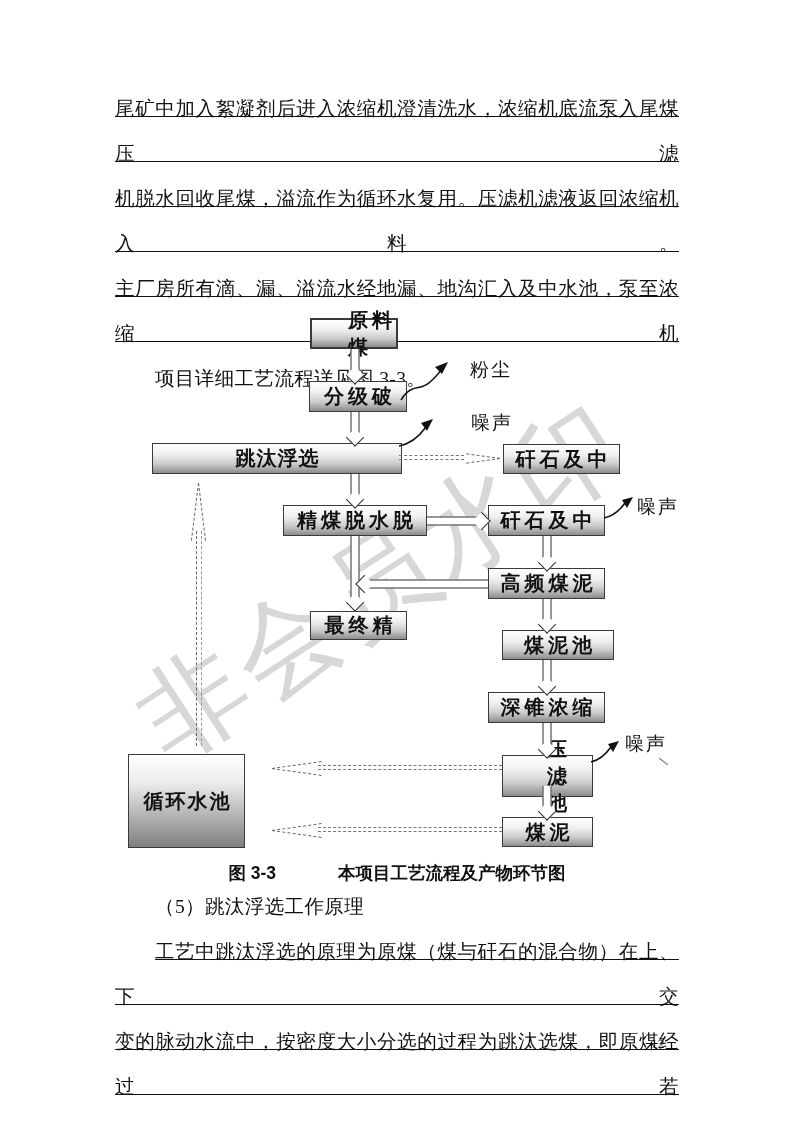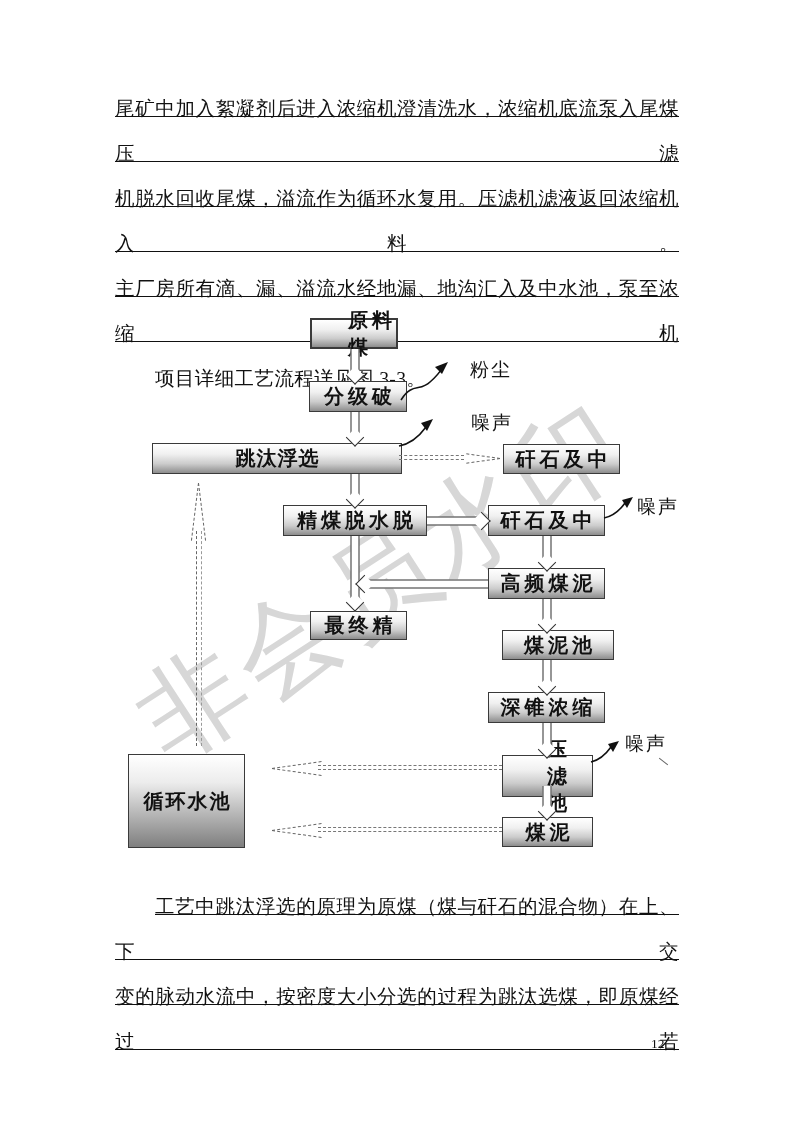--- a/index.html
+++ b/index.html
@@ -206,20 +206,25 @@
     </svg>
 
     <div class="flabel" style="left:470px;top:357px;">粉尘</div>
     <div class="flabel" style="left:471px;top:410px;">噪声</div>
     <div class="flabel" style="left:637px;top:494px;">噪声</div>
     <div class="flabel" style="left:625px;top:731px;">噪声</div>
 
     <div class="stray"></div>
   </div>
 
+  <div class="caption">
+    <span class="cl">图 3-3</span>
+    <span>本项目工艺流程及产物环节图</span>
+  </div>
 
   <div class="section">
+    <div class="ind">（5）跳汰浮选工作原理</div>
     <div class="jline ind">工艺中跳汰浮选的原理为原煤（煤与矸石的混合物）在上、下交</div>
     <div class="jline">变的脉动水流中，按密度大小分选的过程为跳汰选煤，即原煤经过若</div>
   </div>
 
   <div class="pagenum">12</div>
 </div>
 
 </body></html>

